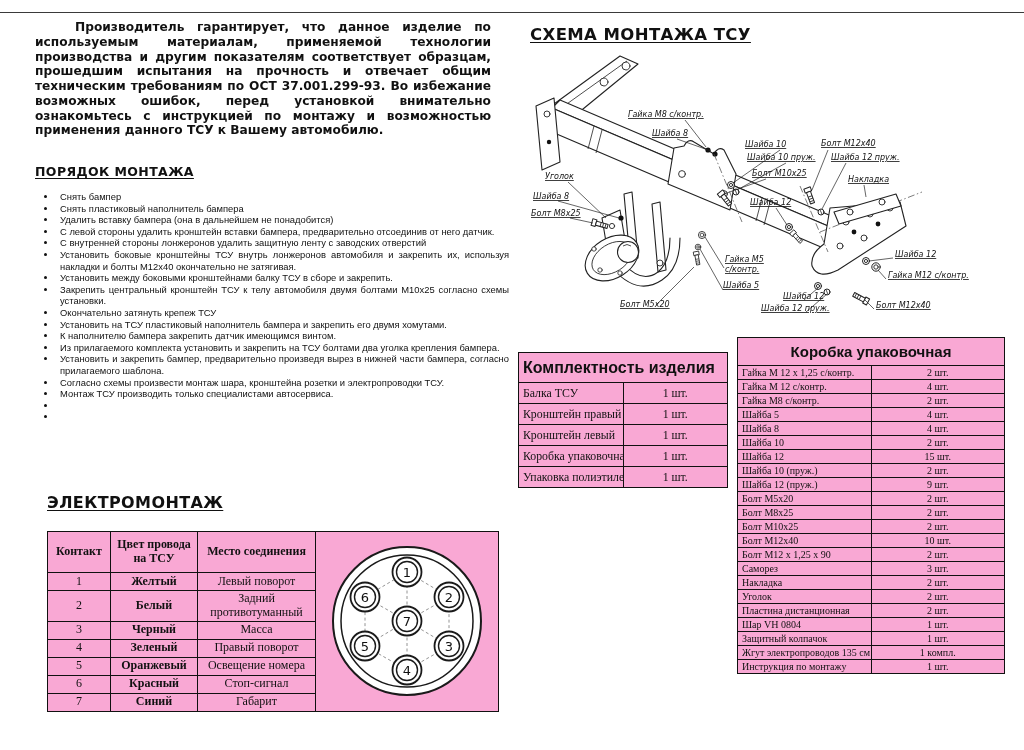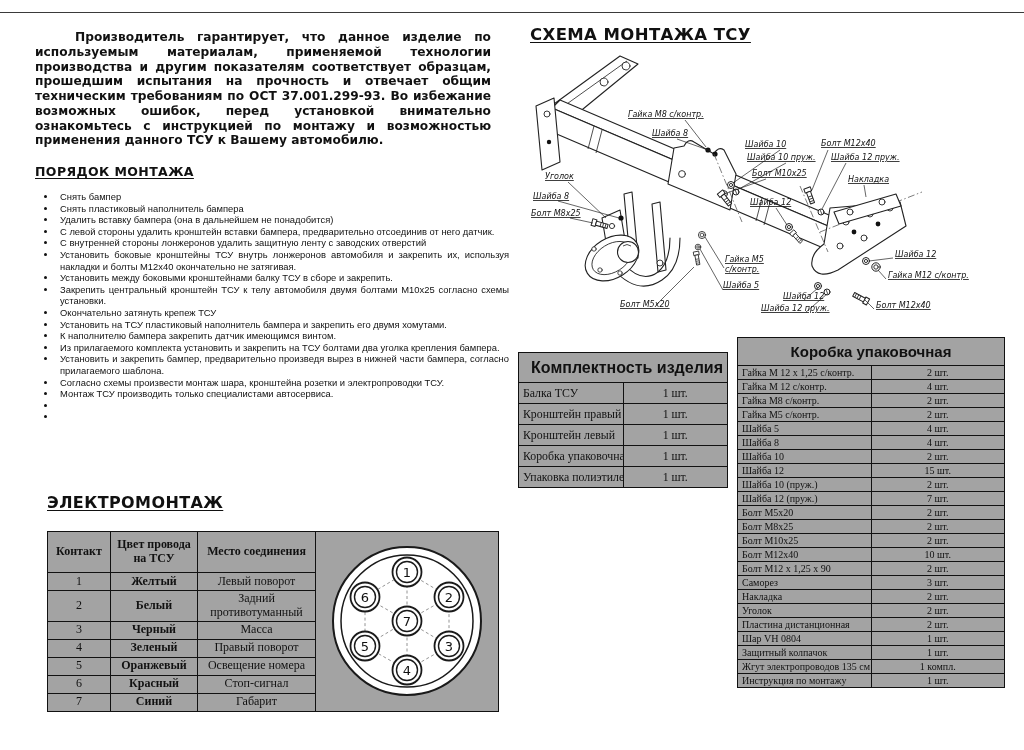--- a/index.html
+++ b/index.html
@@ -1,41 +1,41 @@
 <!DOCTYPE html>
 <html><head>
 <meta charset="utf-8">
 <style>
   html,body{margin:0;padding:0;background:#e8e8e8}
   .page{position:relative;width:1024px;height:750px;background:#fff;color:#111;
         font-family:"Liberation Sans",sans-serif;overflow:hidden;margin:0 auto}
   .toprule{position:absolute;left:0;top:12px;width:1024px;border-top:1.4px solid #3a3a3a}
 
-  .warranty{position:absolute;left:35px;top:30px;width:456px;
+  .warranty{position:absolute;left:35px;top:20px;width:456px;
             font-family:"DejaVu Sans",sans-serif;font-size:12.2px;font-weight:600;
             line-height:1.21;text-align:justify;text-indent:40px;margin:0}
 
   .sec-title{position:absolute;font-family:"DejaVu Sans",sans-serif;font-weight:bold;
              text-align:left;margin:0}
   .sec-title span{text-decoration:underline;text-underline-offset:2px}
   #order-title{left:35px;top:164px;width:456px;font-size:12.5px;letter-spacing:.4px}
   #scheme-title{left:530px;top:25px;width:408px;font-size:16.5px;letter-spacing:.4px}
   #electro-title{left:47px;top:493px;width:451px;font-size:16px;letter-spacing:.4px}
 
   .order-list{position:absolute;left:40px;top:191px;width:452px;margin:0;
               padding:0 0 0 17px;font-size:9.4px;line-height:11.6px;text-align:justify}
   .order-list li{min-height:11.6px;padding-left:3px}
 
-  table.tbl{position:absolute;border-collapse:collapse;table-layout:fixed;background:#a3a3a3}
+  table.tbl{position:absolute;border-collapse:collapse;table-layout:fixed;background:#f9a8d4}
 
   #comp{left:518px;top:352px;width:210px}
   #comp td{border:1.6px solid #111;font-family:"Liberation Serif",serif;font-size:11.8px;
            height:20px;padding:0 4px;white-space:nowrap;overflow:hidden}
   #comp tr.hdr td{font-family:"Liberation Sans",sans-serif;font-size:16px;font-weight:bold;
-           text-align:right;height:29px}
+           text-align:left;height:29px}
   #comp td.qty{width:42px;text-align:center;padding:0 1px}
 
   #box{left:737px;top:337px;width:268px}
   #box td{border:1.2px solid #111;font-family:"Liberation Serif",serif;font-size:10px;
           height:13px;padding:0 4px;white-space:nowrap;overflow:hidden}
   #box tr.hdr td{font-family:"Liberation Sans",sans-serif;font-size:15px;font-weight:bold;
           text-align:center;height:27px}
   #box td.qty{width:61px;text-align:center;padding:0 1px}
 
   #electro{left:47px;top:531px;width:451px}
@@ -309,24 +309,20 @@
         <tr>
           <td>Гайка М 12 с/контр.</td>
           <td class="qty">4 шт.</td>
         </tr>
 
         <tr>
           <td>Гайка М8 с/контр.</td>
           <td class="qty">2 шт.</td>
         </tr>
 
-        <tr>
-          <td>Гайка М5 с/контр.</td>
-          <td class="qty">2 шт.</td>
-        </tr>
 
         <tr>
           <td>Шайба 5</td>
           <td class="qty">4 шт.</td>
         </tr>
 
         <tr>
           <td>Шайба 8</td>
           <td class="qty">4 шт.</td>
         </tr>
@@ -341,21 +337,21 @@
           <td class="qty">15 шт.</td>
         </tr>
 
         <tr>
           <td>Шайба 10 (пруж.)</td>
           <td class="qty">2 шт.</td>
         </tr>
 
         <tr>
           <td>Шайба 12 (пруж.)</td>
-          <td class="qty">7 шт.</td>
+          <td class="qty">9 шт.</td>
         </tr>
 
         <tr>
           <td>Болт М5х20</td>
           <td class="qty">2 шт.</td>
         </tr>
 
         <tr>
           <td>Болт М8х25</td>
           <td class="qty">2 шт.</td>

